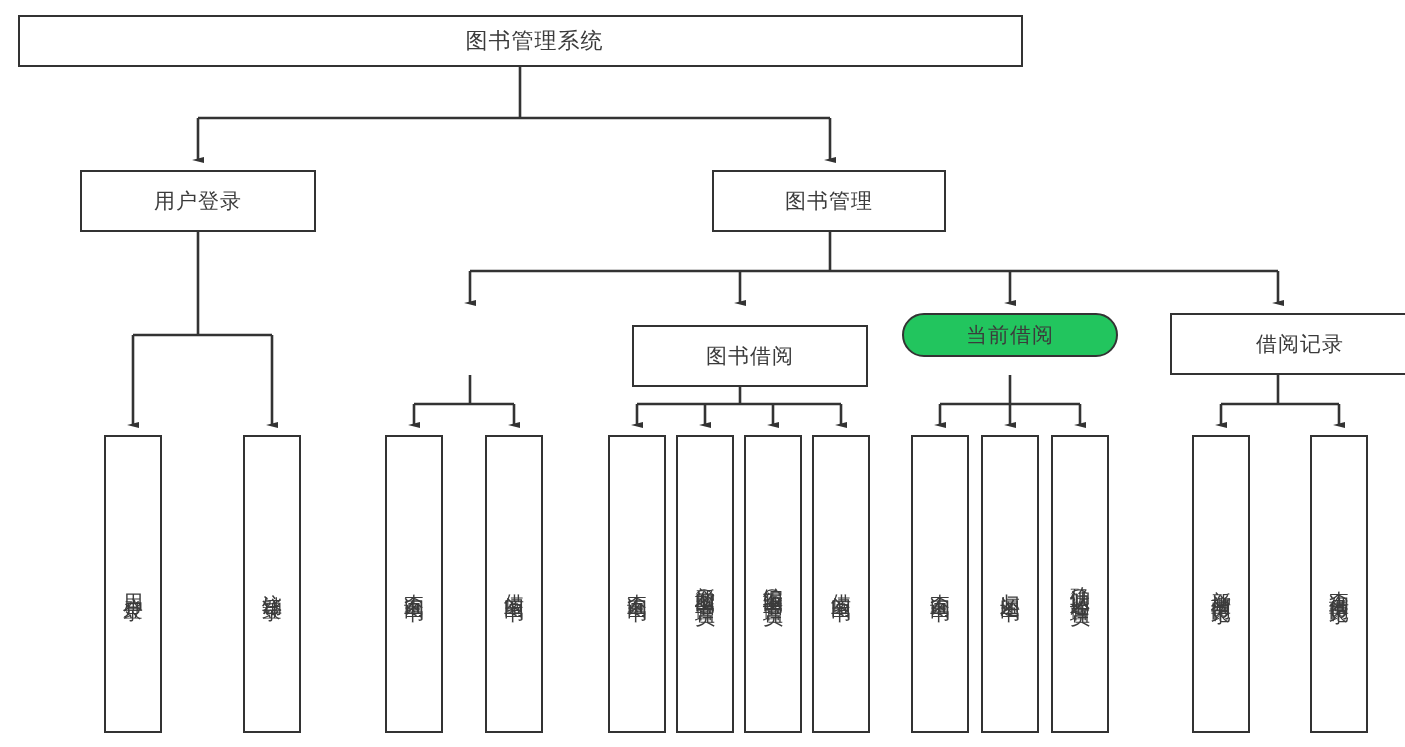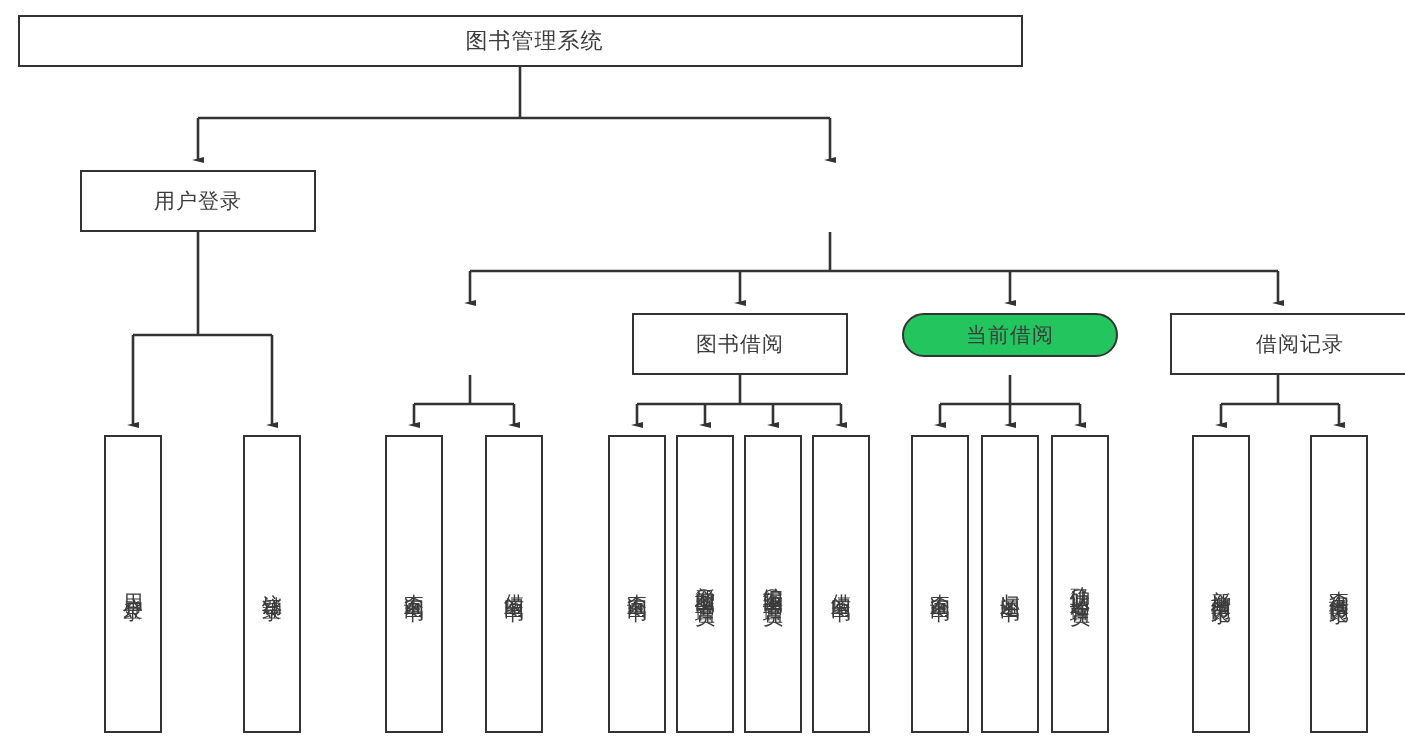--- a/index.html
+++ b/index.html
@@ -120,22 +120,25 @@
     </g>
   </svg>
 
   <div class="node-box root-box" style="left: 18px; top: 15px; width: 1005px; height: 52px; background: rgb(255, 255, 255); border-color: rgb(51, 51, 51); padding-left: 28px;">
     <span class="node-label" style="color: rgb(59, 59, 59);">图书管理系统</span>
   </div>
 
   <div class="node-box level2-box" style="left: 80px; top: 170px; width: 236px; height: 62px; background: rgb(255, 255, 255); border-color: rgb(51, 51, 51);">
     <span class="node-label" style="color: rgb(59, 59, 59);">用户登录</span>
   </div>
+  <div class="node-box level2-box" style="left: 712px; top: 170px; width: 234px; height: 62px; background: rgb(255, 255, 255); border-color: rgb(51, 51, 51);">
+    <span class="node-label" style="color: rgb(59, 59, 59);">图书管理</span>
+  </div>
 
-  <div class="node-box level3-box" style="left: 632px; top: 313px; width: 216px; height: 62px; background: rgb(255, 255, 255); border-color: rgb(51, 51, 51);">
+  <div class="node-box level3-box" style="left: 632px; top: 325px; width: 236px; height: 62px; background: rgb(255, 255, 255); border-color: rgb(51, 51, 51);">
     <span class="node-label" style="color: rgb(59, 59, 59);">图书借阅</span>
   </div>
   <div class="node-box level3-box" style="left: 902px; top: 313px; width: 216px; height: 44px; background: #22c55e; border-color: rgb(51, 51, 51); border-radius: 28px;">
     <span class="node-label" style="color: rgb(59, 59, 59);">当前借阅</span>
   </div>
   <div class="node-box level3-box" style="left: 1170px; top: 313px; width: 260px; height: 62px; background: rgb(255, 255, 255); border-color: rgb(51, 51, 51);">
     <span class="node-label" style="color: rgb(59, 59, 59);">借阅记录</span>
   </div>
 
   <div class="node-box leaf-box" style="left: 104px; top: 435px; width: 58px; height: 298px; background: rgb(255, 255, 255); border-color: rgb(51, 51, 51);">

